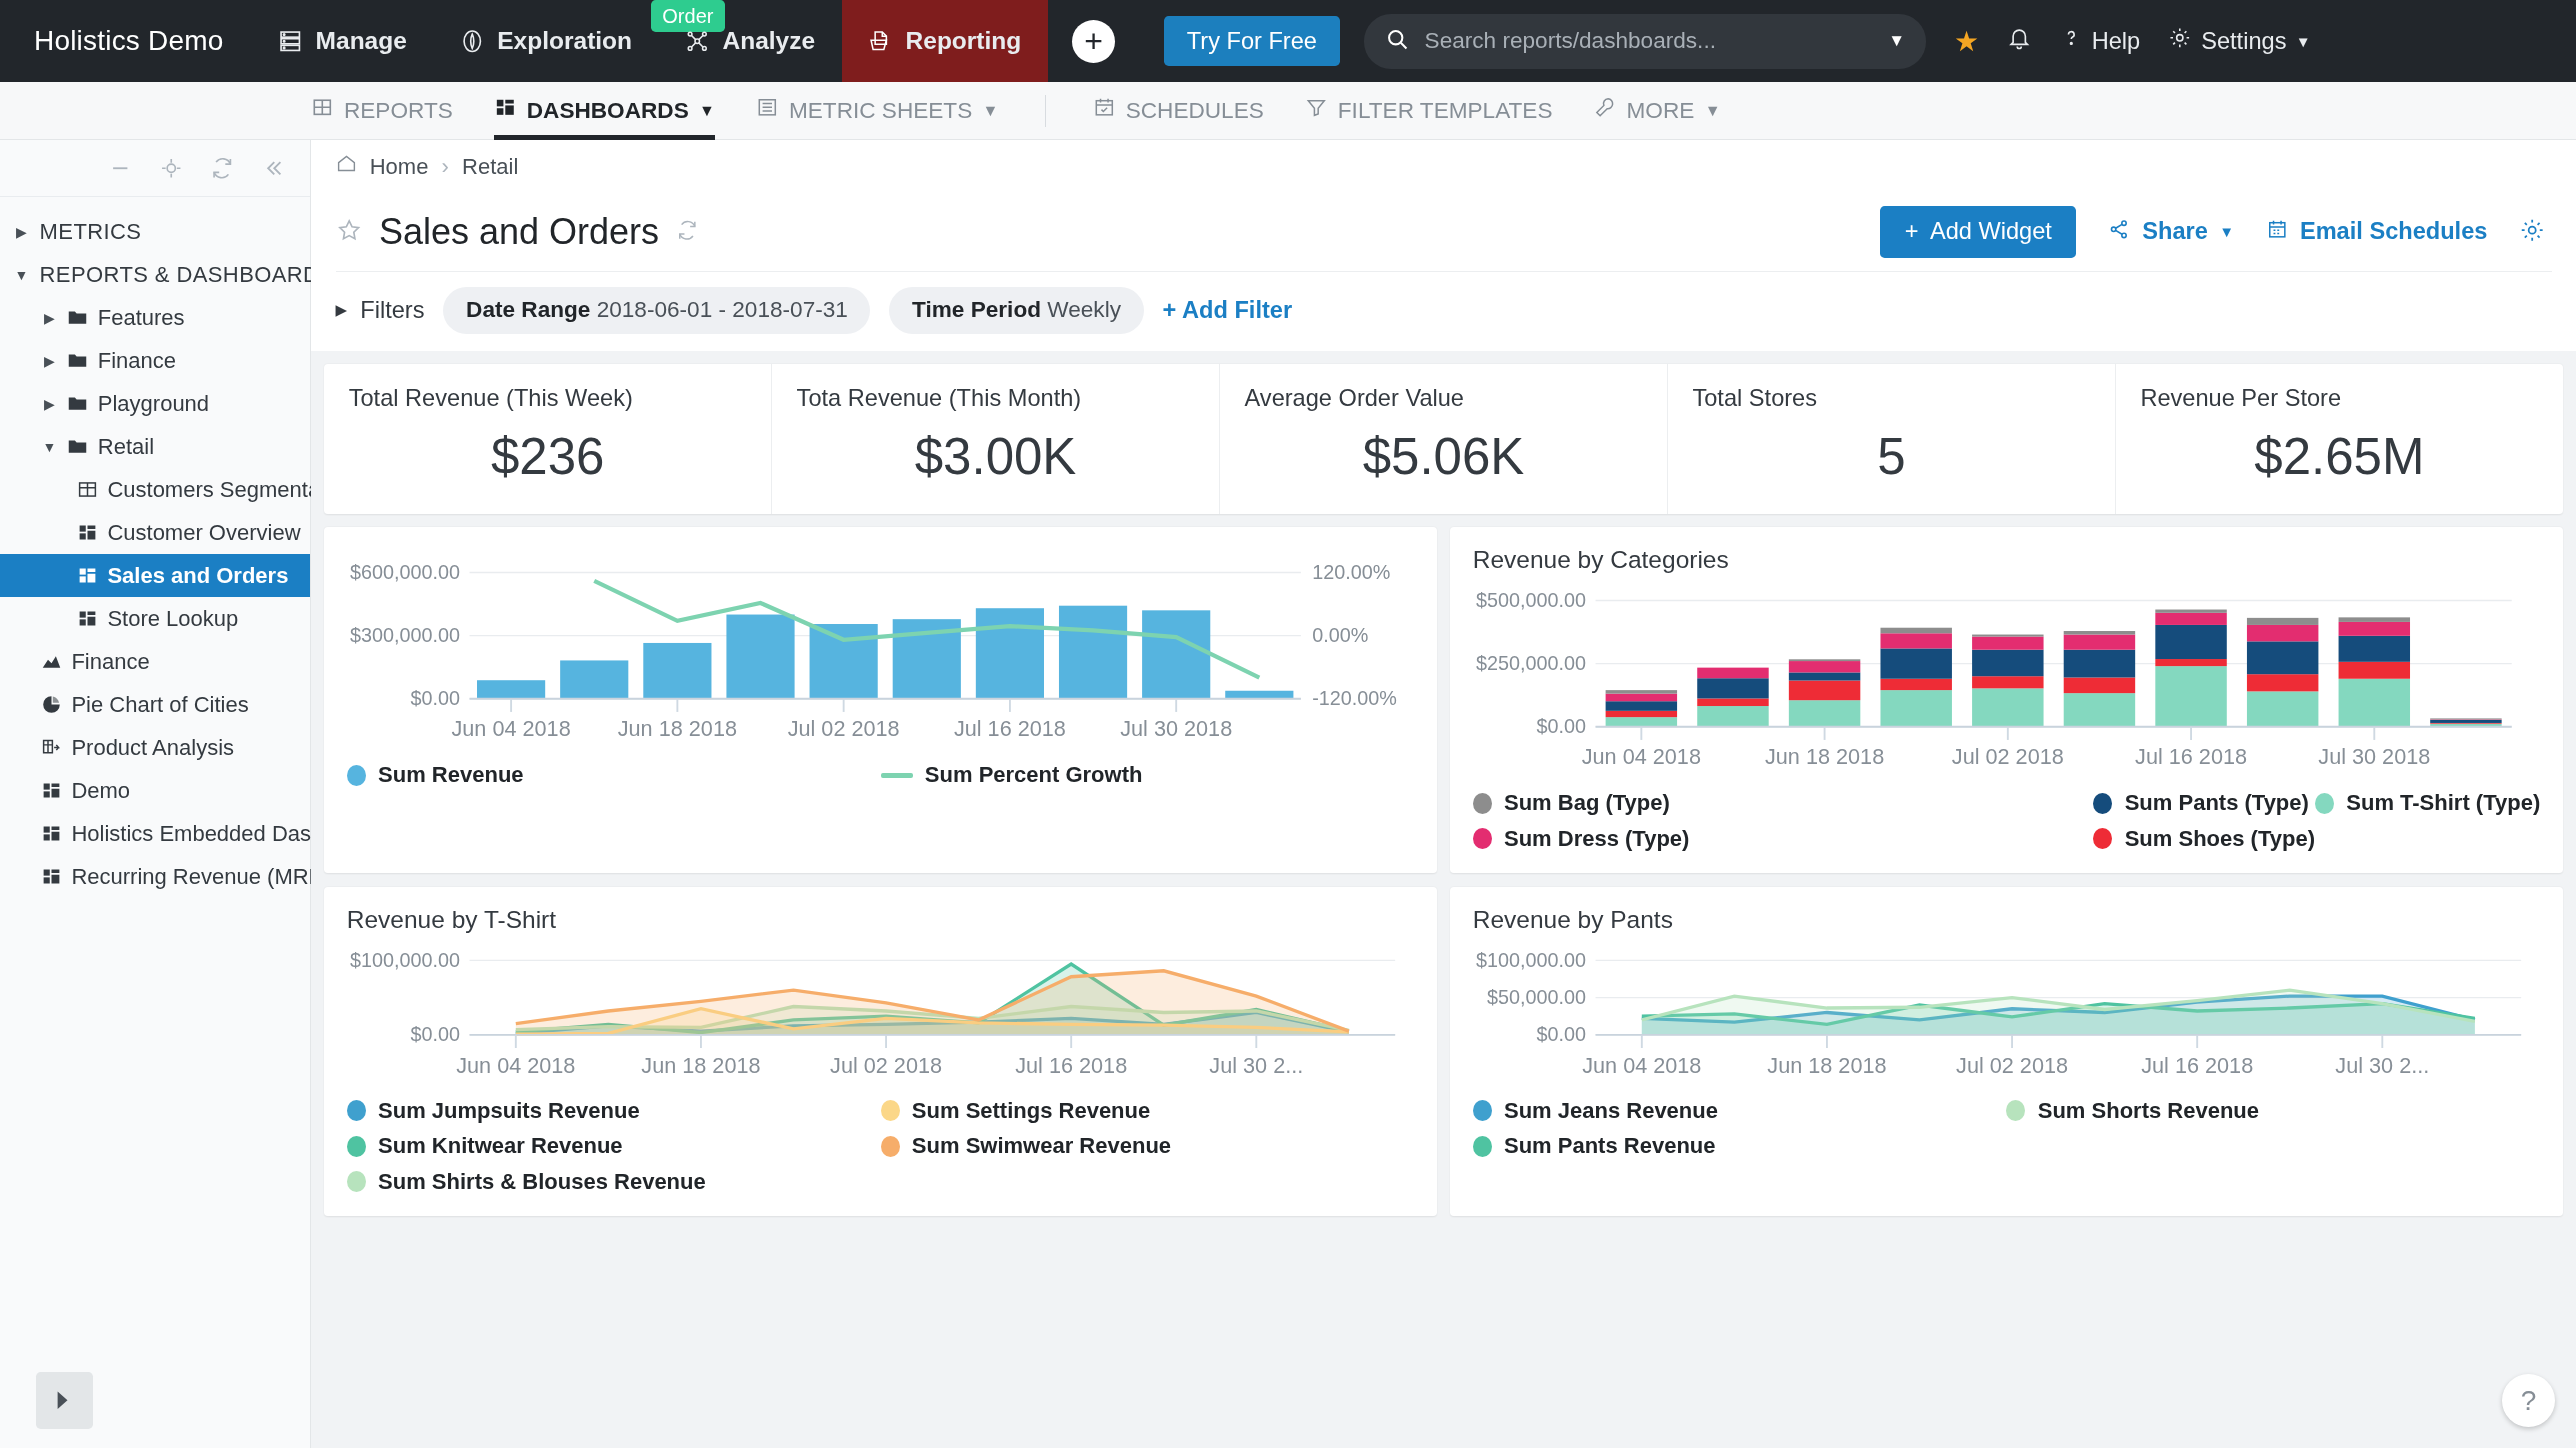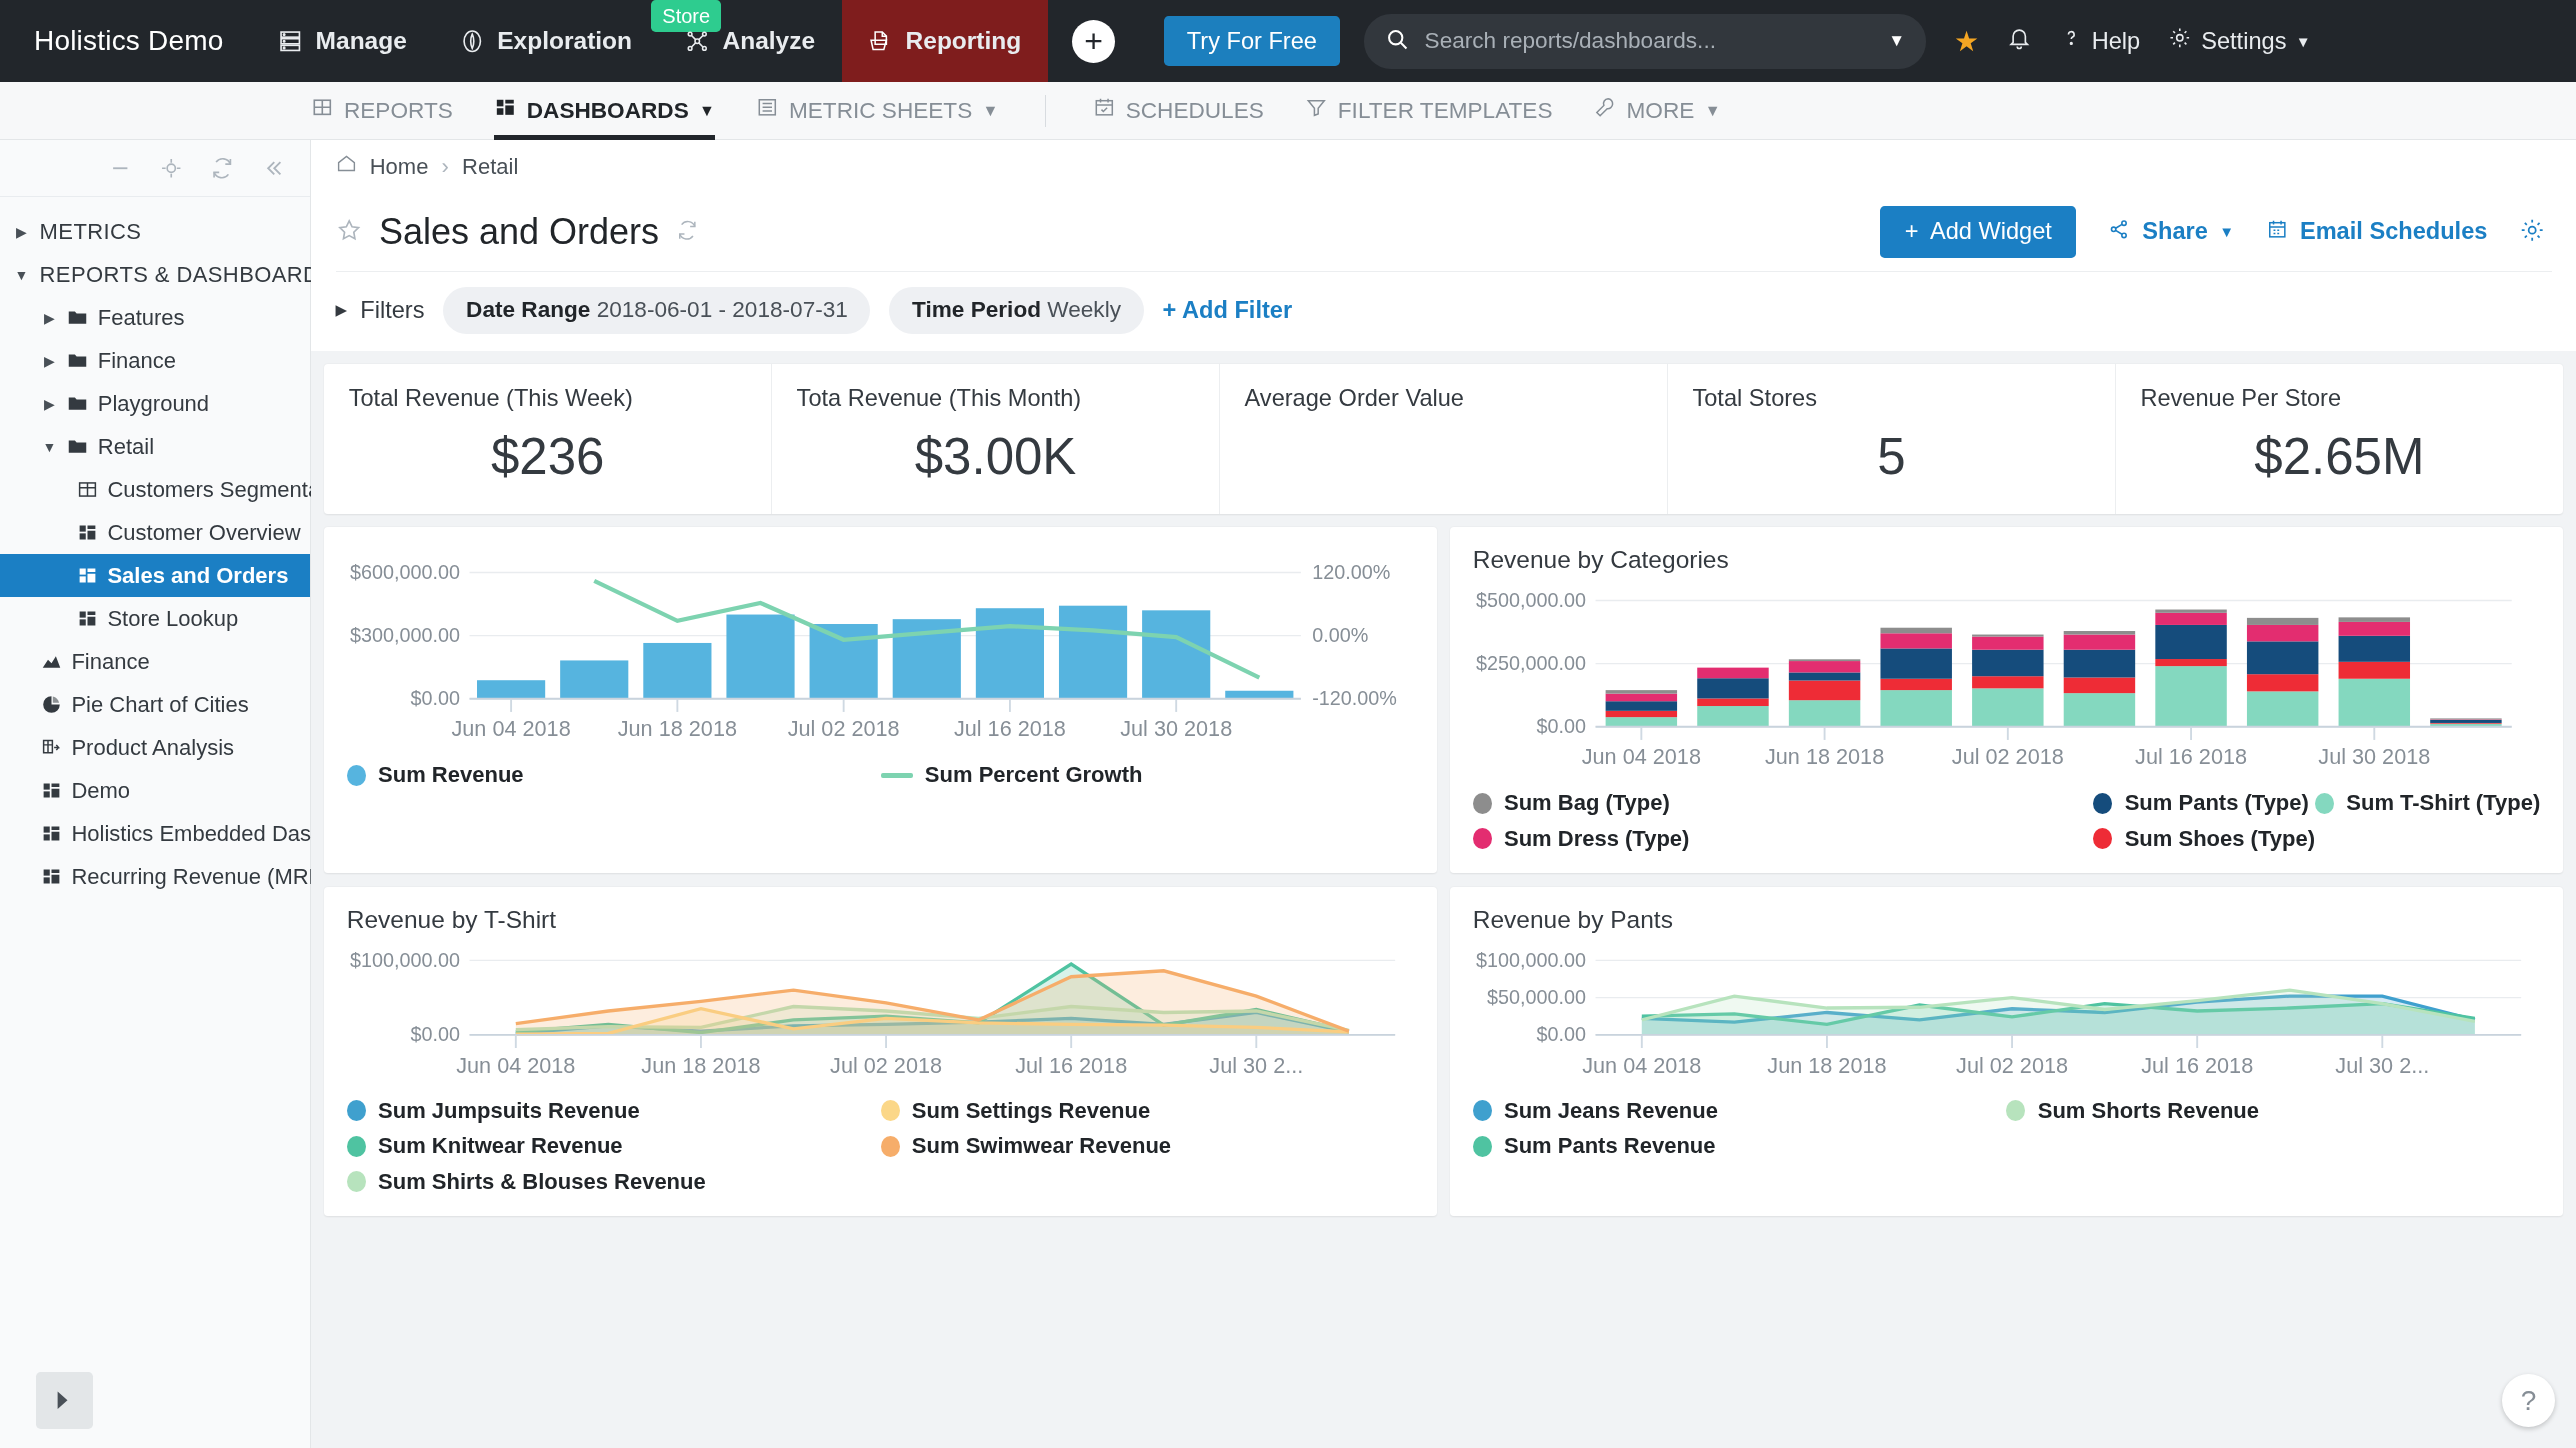--- a/index.html
+++ b/index.html
@@ -153,21 +153,21 @@
 
   <div class="navitem">
     <span class="ico">
       <svg width="24.5" height="24.5" viewBox="0 0 24 24" fill="none" stroke="#e9ecef" stroke-width="1.6">
         <ellipse cx="12" cy="12" rx="8" ry="10"></ellipse>
           <path d="M12 5 C14 9 14 15 12 19 C10 15 10 9 12 5Z"></path>
       </svg>
     </span>
     <span>Exploration</span>
   </div>
-  <div class="beta-badge">Store</div>
+  <div class="beta-badge">Order</div>
 
   <div class="navitem">
     <span class="ico">
       <svg width="24.5" height="24.5" viewBox="0 0 24 24" fill="none" stroke="#e9ecef" stroke-width="1.5">
         <circle cx="12" cy="12" r="2.2"></circle>
           <circle cx="5" cy="5" r="1.8"></circle>
           <circle cx="19" cy="5" r="1.8"></circle>
         <circle cx="5" cy="19" r="1.8"></circle>
           <circle cx="19" cy="19" r="1.8"></circle>
         <path d="M10.4 10.4 6.4 6.4M13.6 10.4 17.6 6.4M10.4 13.6 6.4 17.6M13.6 13.6 17.6 17.6"></path>
@@ -567,20 +567,21 @@
           <div class="kpi">
             <div class="kpi-label">Total Revenue (This Week)</div>
             <div class="kpi-value">$236</div>
           </div>
           <div class="kpi">
             <div class="kpi-label">Tota Revenue (This Month)</div>
             <div class="kpi-value">$3.00K</div>
           </div>
           <div class="kpi">
             <div class="kpi-label">Average Order Value</div>
+            <div class="kpi-value">$5.06K</div>
           </div>
           <div class="kpi">
             <div class="kpi-label">Total Stores</div>
             <div class="kpi-value">5</div>
           </div>
           <div class="kpi">
             <div class="kpi-label">Revenue Per Store</div>
             <div class="kpi-value">$2.65M</div>
           </div>
         </div>

